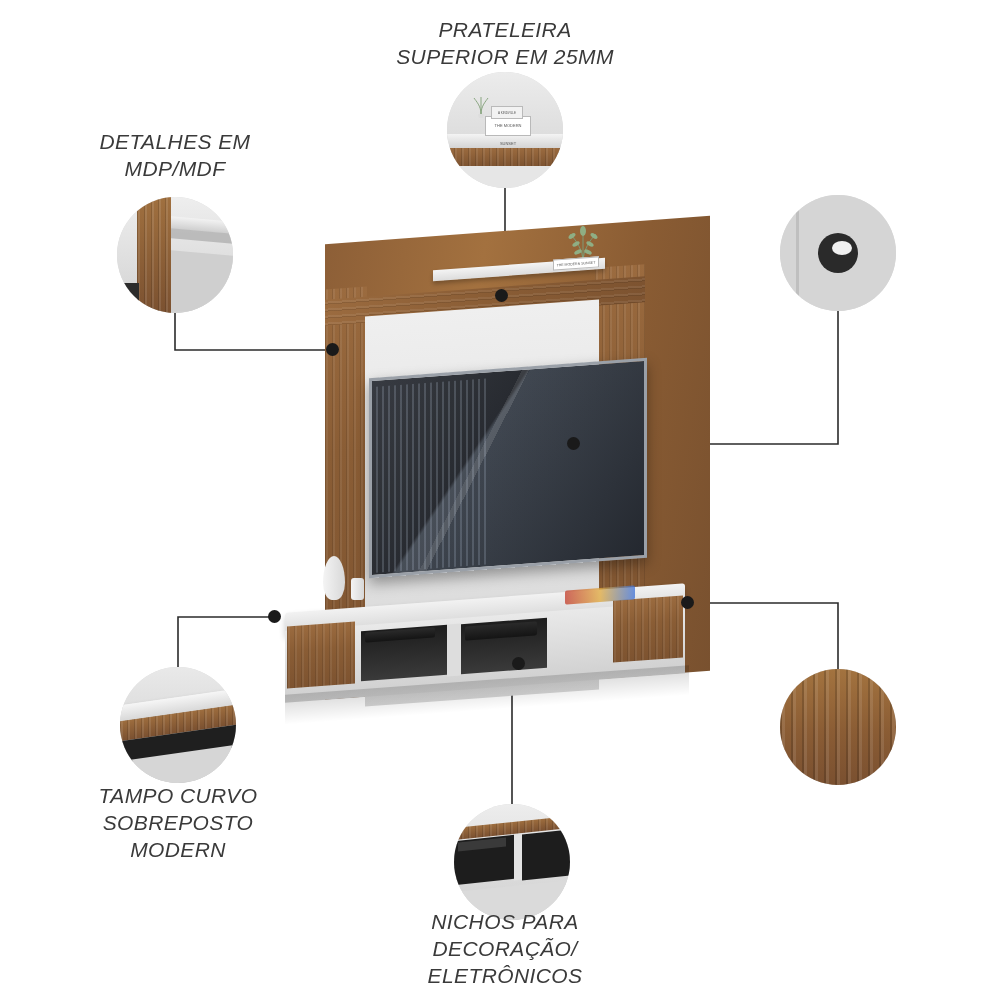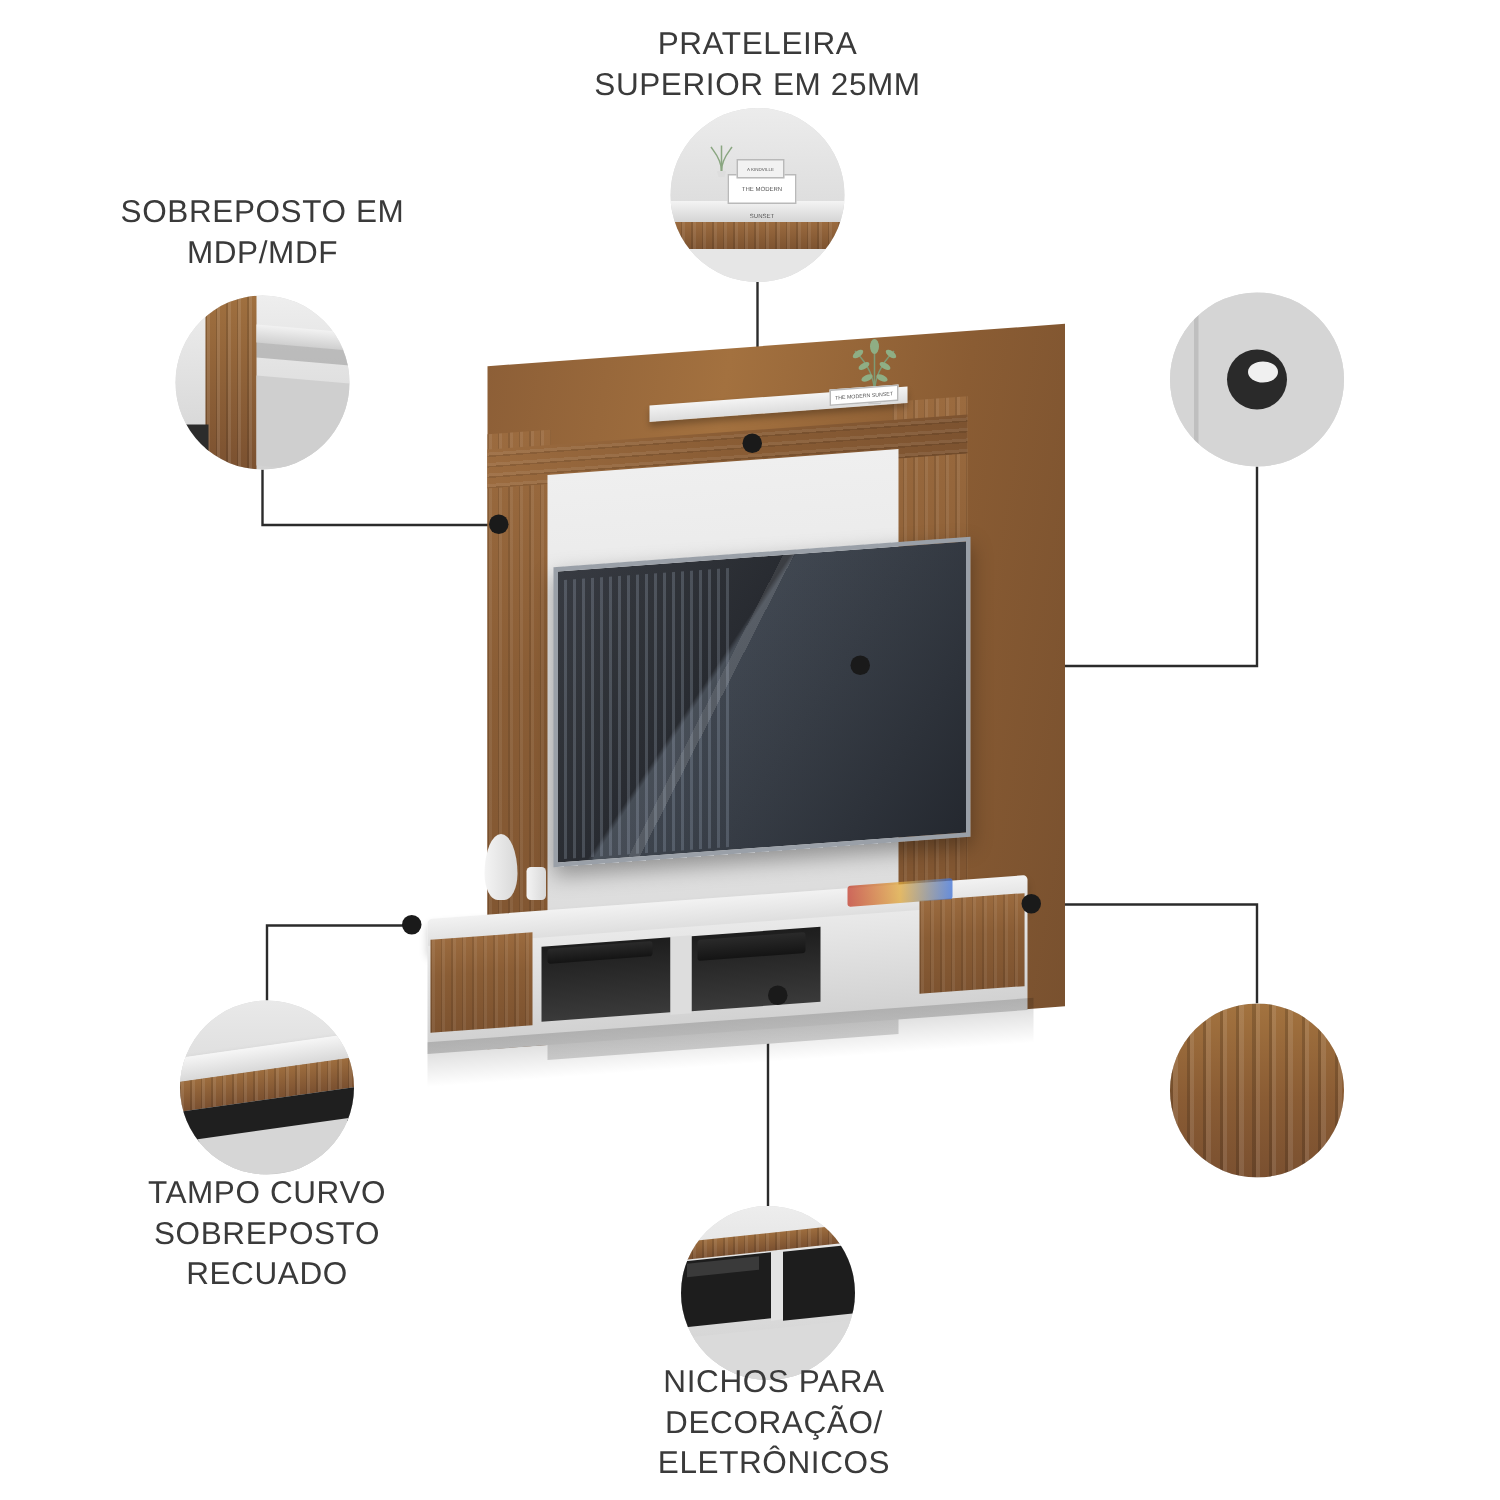--- a/index.html
+++ b/index.html
@@ -19,20 +19,21 @@
   }
   .label {
     position: absolute;
     text-align: center;
     color: #3a3a3a;
     font-size: 21px;
     line-height: 27px;
     letter-spacing: 0.4px;
     white-space: pre-line;
     font-family: "Liberation Sans", sans-serif;
+    font-style: italic;
   }
   .callout {
     position: absolute;
     border-radius: 50%;
     overflow: hidden;
     background: #d9d9d9;
   }
   .dot {
     position: absolute;
     width: 13px;
@@ -303,21 +304,21 @@
   <div class="callout" style="left:117px; top:197px; width:116px; height:116px;">
     <div class="c-inner">
       <div style="position:absolute;left:0;top:0;width:116px;height:116px;background:linear-gradient(180deg,#eeeeee,#d2d2d2);"></div>
       <div style="position:absolute;left:20px;top:0;width:34px;height:116px;background:repeating-linear-gradient(90deg,rgba(0,0,0,.13) 0 1px,rgba(255,255,255,.10) 1px 3px,transparent 3px 7px),linear-gradient(180deg,#a0703f,#7b5130);"></div>
       <div style="position:absolute;left:54px;top:22px;width:62px;height:12px;background:linear-gradient(180deg,#f2f2f2,#cfcfcf);transform:skewY(5deg);"></div>
       <div style="position:absolute;left:54px;top:34px;width:62px;height:10px;background:rgba(0,0,0,0.18);transform:skewY(5deg);"></div>
       <div style="position:absolute;left:54px;top:56px;width:62px;height:60px;background:#cfcfcf;transform:skewY(5deg);"></div>
       <div style="position:absolute;left:0;top:86px;width:22px;height:30px;background:#2c2c2c;"></div>
     </div>
   </div>
-  <div class="label" style="left:60px; top:128px; width:230px;">SOBREPOSTO EM
+  <div class="label" style="left:60px; top:128px; width:230px;">DETALHES EM
 MDP/MDF</div>
   <div class="dot" style="left:326px; top:343px;"></div>
 
   <div class="callout" style="left:780px; top:195px; width:116px; height:116px;">
     <div class="c-inner">
       <div style="position:absolute;left:0;top:0;width:116px;height:116px;background:#d5d5d5;"></div>
       <div style="position:absolute;left:16px;top:0;width:3px;height:116px;background:rgba(0,0,0,0.10);"></div>
       <div style="position:absolute;left:38px;top:38px;width:40px;height:40px;border-radius:50%;background:#2a2a2a;"></div>
       <div style="position:absolute;left:52px;top:46px;width:20px;height:14px;border-radius:50%;background:#f0f0f0;"></div>
     </div>
@@ -328,35 +329,35 @@
     <div class="c-inner">
       <div style="position:absolute;left:0;top:0;width:116px;height:116px;background:linear-gradient(180deg,#e9e9e9,#cccccc);"></div>
       <div style="position:absolute;left:0;top:30px;width:116px;height:16px;background:linear-gradient(180deg,#f6f6f6,#d8d8d8);transform:skewY(-8deg);box-shadow:0 3px 5px rgba(0,0,0,.25);"></div>
       <div style="position:absolute;left:0;top:46px;width:116px;height:20px;background:repeating-linear-gradient(90deg,rgba(0,0,0,.12) 0 1px,rgba(255,255,255,.09) 1px 3px,transparent 3px 7px),linear-gradient(180deg,#9d6d3e,#7a5030);transform:skewY(-8deg);"></div>
       <div style="position:absolute;left:0;top:66px;width:116px;height:22px;background:#1f1f1f;transform:skewY(-8deg);"></div>
       <div style="position:absolute;left:0;top:86px;width:116px;height:30px;background:#d6d6d6;transform:skewY(-8deg);"></div>
     </div>
   </div>
   <div class="label" style="left:62px; top:782px; width:232px;">TAMPO CURVO
 SOBREPOSTO
-RECUADO</div>
+MODERN</div>
   <div class="dot" style="left:268px; top:610px;"></div>
 
   <div class="callout" style="left:454px; top:804px; width:116px; height:116px;">
     <div class="c-inner">
       <div style="position:absolute;left:0;top:0;width:116px;height:116px;background:linear-gradient(180deg,#ededed,#cfcfcf);"></div>
       <div style="position:absolute;left:0;top:18px;width:116px;height:12px;background:repeating-linear-gradient(90deg,rgba(0,0,0,.12) 0 1px,rgba(255,255,255,.08) 1px 3px,transparent 3px 7px),linear-gradient(180deg,#9d6d3e,#7a5030);transform:skewY(-6deg);"></div>
       <div style="position:absolute;left:0;top:34px;width:60px;height:44px;background:#1d1d1d;transform:skewY(-6deg);"></div>
       <div style="position:absolute;left:60px;top:30px;width:8px;height:46px;background:#e3e3e3;transform:skewY(-6deg);"></div>
       <div style="position:absolute;left:68px;top:28px;width:48px;height:46px;background:#1d1d1d;transform:skewY(-6deg);"></div>
       <div style="position:absolute;left:4px;top:36px;width:48px;height:9px;background:#3a3a3a;transform:skewY(-6deg);"></div>
       <div style="position:absolute;left:0;top:82px;width:116px;height:34px;background:#dadada;transform:skewY(-6deg);"></div>
     </div>
   </div>
-  <div class="label" style="left:400px; top:908px; width:232px;">NICHOS PARA
+  <div class="label" style="left:389px; top:908px; width:232px;">NICHOS PARA
 DECORAÇÃO/
 ELETRÔNICOS</div>
   <div class="dot" style="left:512px; top:657px;"></div>
 
   <div class="callout" style="left:780px; top:669px; width:116px; height:116px;">
     <div class="c-inner">
       <div style="position:absolute;left:0;top:0;width:116px;height:116px;
                   background:repeating-linear-gradient(90deg,
                     rgba(0,0,0,0.16) 0 2px,
                     rgba(255,255,255,0.10) 2px 5px,

